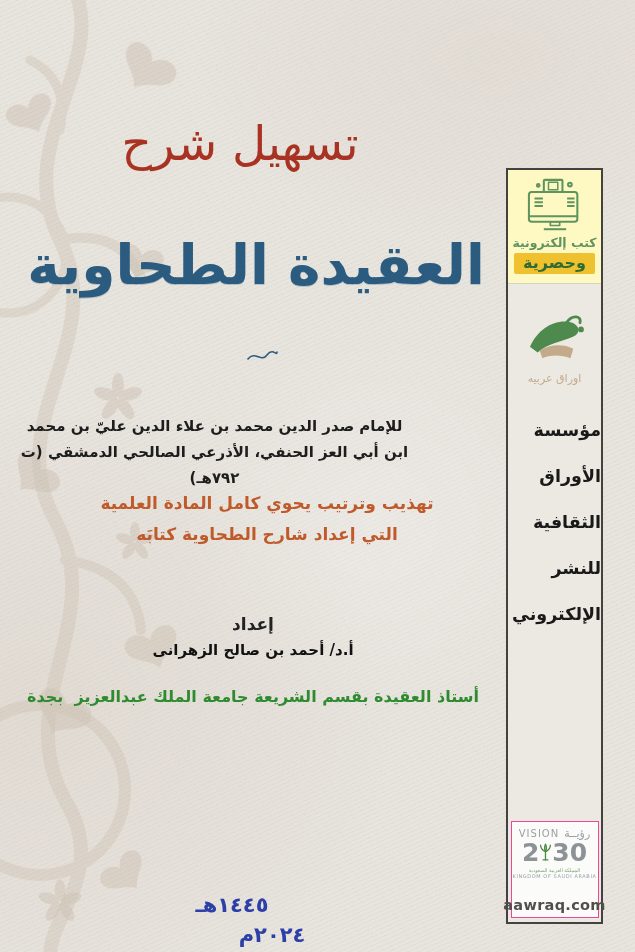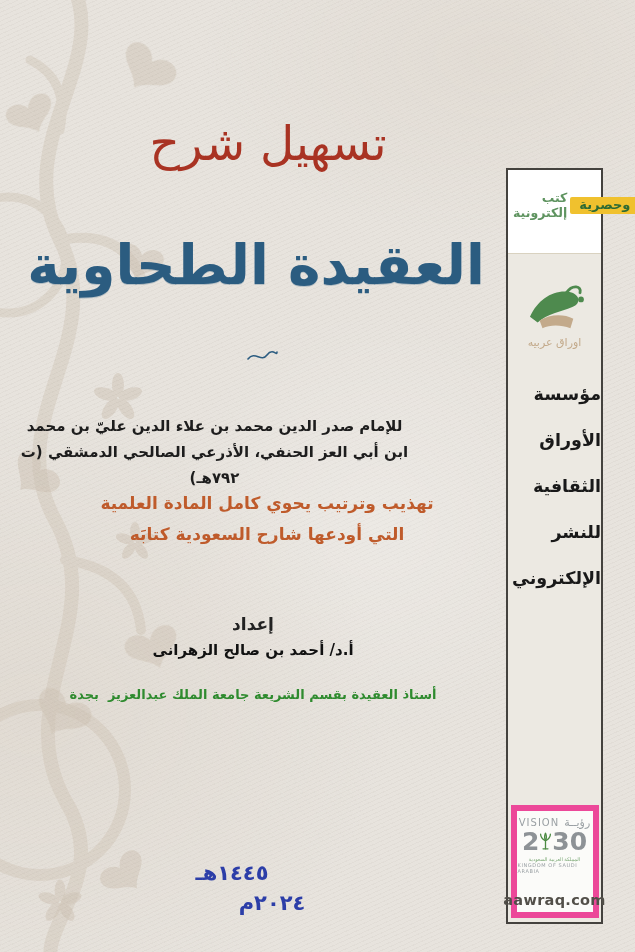--- a/index.html
+++ b/index.html
@@ -18,71 +18,71 @@
       repeating-linear-gradient(-24deg, rgba(120,110,100,.05) 0 1px, transparent 1px 4px);
   }
   .ornament{position:absolute;left:0;top:0;z-index:1;}
   .content{position:absolute;inset:0;z-index:4;}
 
   .rtl{direction:rtl;unicode-bidi:isolate;}
   .center{text-align:center;}
 
   .top-title{
     position:absolute;top:116px;left:0;width:480px;
-    font-size:47px;color:var(--accent-red,#a93323);padding-left:28px;
+    font-size:47px;color:var(--accent-red,#a93323);
   }
   .main-title{
     position:absolute;top:230px;left:8px;width:496px;line-height:1.28;
     font-size:55px;font-weight:bold;color:var(--title-blue,#2b5c80);
     text-shadow:0 1px 0 rgba(43,92,128,.25);
   }
   .flourish{position:absolute;top:348px;left:246px;}
   .authors{
     position:absolute;top:414px;left:0;width:429px;
     font-size:15px;font-weight:bold;color:#1d1d1d;line-height:1.72;
   }
   .desc{
     position:absolute;top:488px;left:0;width:534px;
     font-size:17px;font-weight:bold;color:var(--desc-orange,#bf5b2b);line-height:1.85;
   }
   .prep-label{position:absolute;top:614px;left:0;width:506px;font-size:17px;font-weight:bold;color:#222;}
   .preparer{position:absolute;top:641px;left:0;width:506px;font-size:15px;font-weight:bold;color:#111;}
   .preparer-title{
     position:absolute;top:687px;left:0;width:506px;
-    font-size:13px;font-weight:bold;color:var(--green,#2f8b2f);
+    font-size:16px;font-weight:bold;color:var(--green,#2f8b2f);
   }
   .dates{position:absolute;top:858px;left:140px;width:220px;color:var(--date-blue,#2c3ea8);
     font-size:21px;font-weight:bold;line-height:1.45;}
-  .date-hijri{transform:translateX(-18px);} 
+  .date-hijri{transform:translateX(-18px);margin-top:32px;} 
   .date-greg{transform:translateX(22px);}
 
   
   .sidebar{
     position:absolute;left:506px;top:168px;width:97px;height:756px;box-sizing:border-box;
     border:2px solid #44423e;background:#ece9e2;z-index:5;
     display:flex;flex-direction:column;align-items:center;
   }
   .ebooks-card{
-    width:100%;box-sizing:border-box;background:#ffffff;border-bottom:1px solid #d9d2c0;
-    padding:8px 2px 21px;display:flex;flex-direction:row;align-items:center;gap:3px;
+    width:100%;box-sizing:border-box;background:#fef9c3;border-bottom:1px solid #d9d2c0;
+    padding:8px 2px 9px;display:flex;flex-direction:column;align-items:center;gap:3px;
   }
   .ebooks-line1{font-size:12.5px;font-weight:bold;color:var(--logo-green,#5f9460);}
   .ebooks-line2{
-    font-size:13px;font-weight:bold;color:#2f6b33;
+    font-size:16px;font-weight:bold;color:#2f6b33;
     background:var(--badge-yellow,#f0c12e);padding:0 9px 2px;border-radius:2px;
   }
-  .awraq-logo{margin-top:30px;display:flex;flex-direction:column;align-items:center;gap:0;}
+  .awraq-logo{margin-top:30px;display:flex;flex-direction:column;align-items:center;gap:6px;}
   .awraq-text{font-size:11px;color:var(--awraq-tan,#c3aa8b);letter-spacing:1px;}
   .foundation{margin-top:22px;width:100%;}
   .foundation .word{display:block;font-size:17.5px;font-weight:bold;color:#191919;line-height:46px;text-align:right;}
   .copyright{margin-top:10px;width:100%;font-size:8px;font-weight:bold;
     color:var(--copyright-blue,#3a4aa6);line-height:2.3;text-align:center;white-space:nowrap;}
   .vision-card{
     margin-top:auto;margin-bottom:4px;width:88px;box-sizing:border-box;
-    background:rgba(255,255,255,.8);border:6px solid #ec4899;
+    background:rgba(255,255,255,.8);border:1px solid #ec4899;
     padding:5px 1px 4px;display:flex;flex-direction:column;align-items:center;
   }
   .vision-row{display:flex;align-items:baseline;gap:5px;font-size:10px;color:#9aa0a4;letter-spacing:1px;}
   .vision-row .ar{font-size:11px;letter-spacing:0;}
   .year-row{display:flex;align-items:center;font-size:25px;font-weight:bold;color:#8d9296;line-height:1;}
   .country-ar{font-size:5px;color:#7aa874;margin-top:2px;letter-spacing:.5px;}
   .country-en{font-size:5px;color:#9aa0a4;letter-spacing:.6px;}
   .website{margin-top:18px;font-size:14.5px;font-weight:bold;color:#524f49;letter-spacing:.3px;}
 </style>
 </head>
@@ -134,21 +134,21 @@
       <path d="M2,11 C9,2 15,15 21,7 S31,9 31,4" fill="none" stroke="#2b5c80" stroke-width="1.6" stroke-linecap="round"></path>
     </svg>
 
     <div class="authors rtl center">
       <div>للإمام صدر الدين محمد بن علاء الدين عليّ بن محمد</div>
       <div>ابن أبي العز الحنفي، الأذرعي الصالحي الدمشقي (ت ٧٩٢هـ)</div>
     </div>
 
     <div class="desc rtl center">
       <div>تهذيب وترتيب يحوي كامل المادة العلمية</div>
-      <div>التي أودعها شارح السعودية كتابَه</div>
+      <div>التي إعداد شارح الطحاوية كتابَه</div>
     </div>
 
     <div class="prep-label rtl center">إعداد</div>
 
     <div class="preparer rtl center">أ.د/ أحمد بن صالح الزهرانى</div>
 
     <div class="preparer-title rtl center">أستاذ العقيدة بقسم الشريعة جامعة الملك عبدالعزيز&nbsp;&nbsp;بجدة</div>
 
     <div class="dates rtl center">
       <div class="date-hijri">١٤٤٥هـ</div>

